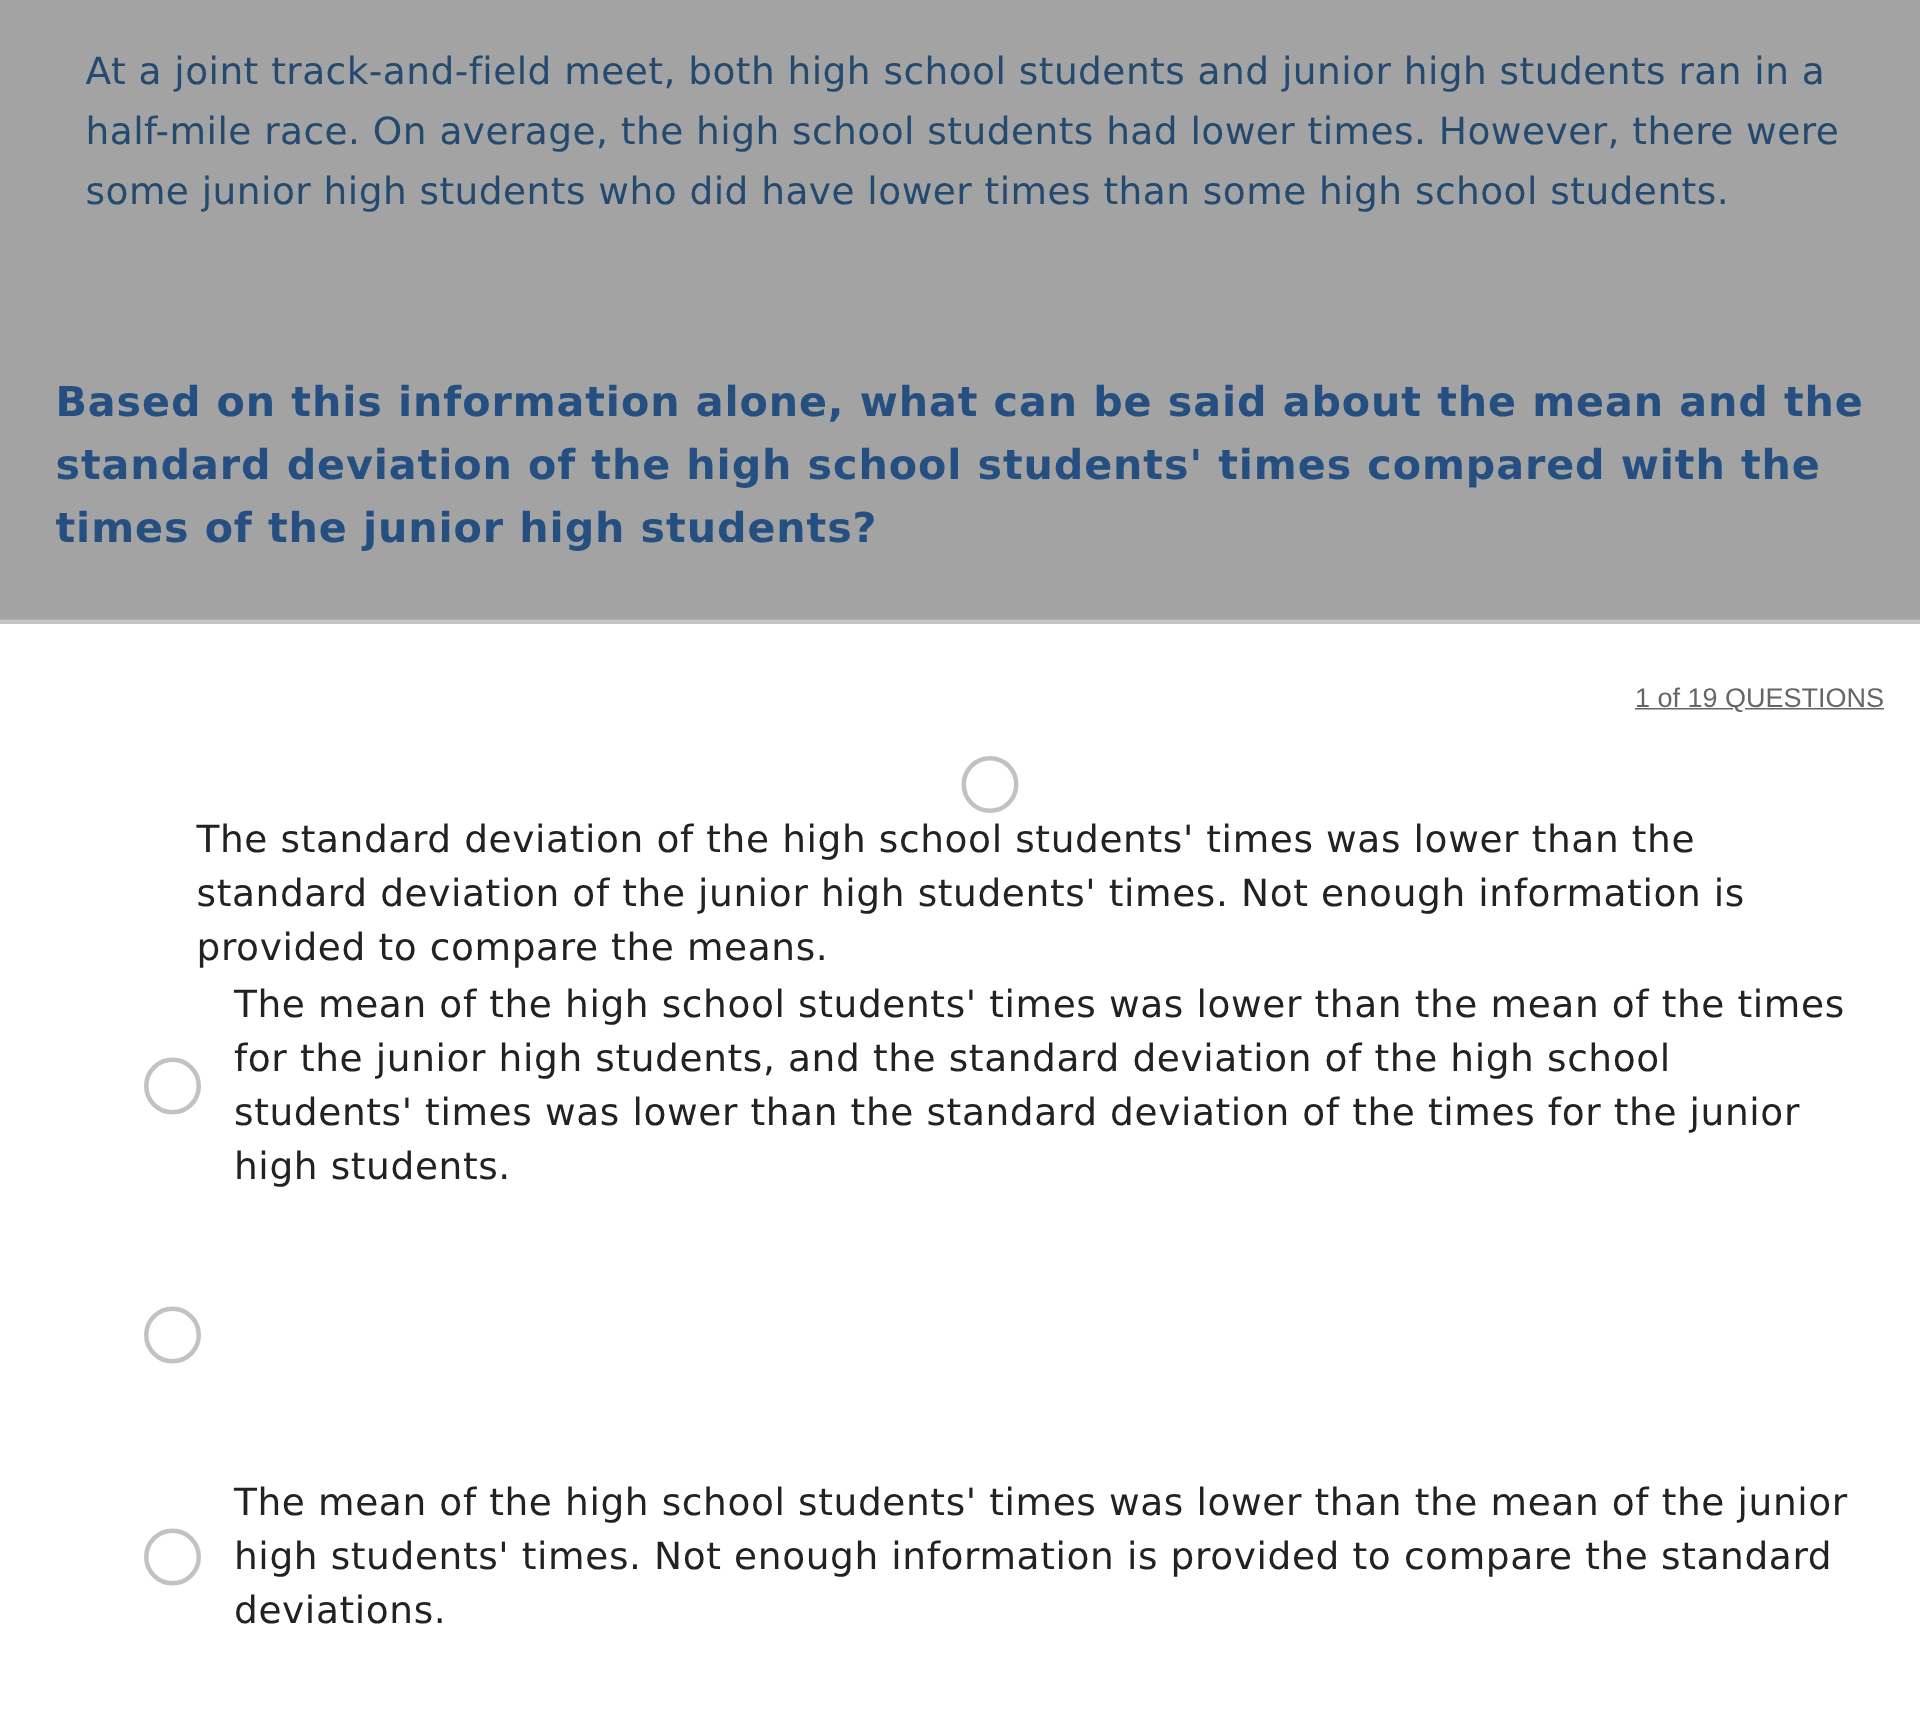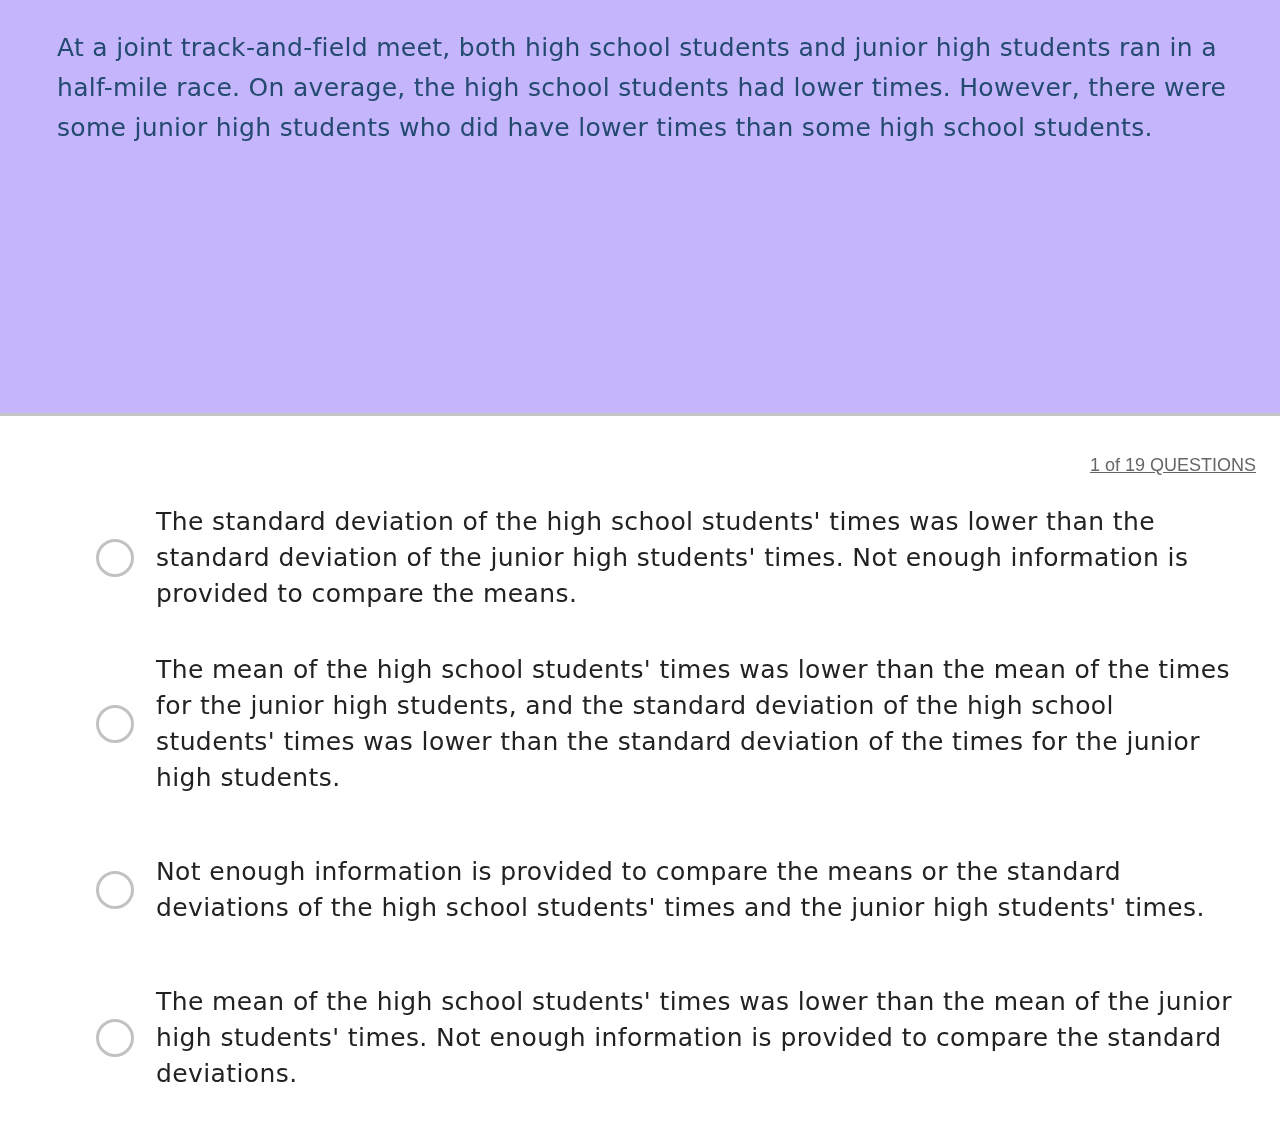--- a/index.html
+++ b/index.html
@@ -8,21 +8,21 @@
       height: 1148px;
       background: #ffffff;
       overflow: hidden;
       font-family: "DejaVu Sans", sans-serif;
     }
     .question-panel {
       position: absolute;
       left: 0; top: 0;
       width: 1280px;
       height: 416px;
-      background: #c4b5fd;
+      background: #a3a3a3;
       border-bottom: 3px solid #c4c4c4;
     }
     .stimulus {
       position: absolute;
       left: 57px;
       top: 28px;
       width: 1190px;
       font-size: 25px;
       line-height: 40px;
       color: #244a70;
@@ -77,34 +77,34 @@
       color: #222222;
       letter-spacing: 0.4px;
       width: 1080px;
     }
   </style>
 </head>
 <body>
 
 <div class="question-panel">
   <p class="stimulus">At a joint track-and-field meet, both high school students and junior high students ran in a half-mile race. On average, the high school students had lower times. However, there were some junior high students who did have lower times than some high school students.</p>
+  <p class="stem">Based on this information alone, what can be said about the mean and the standard deviation of the high school students' times compared with the times of the junior high students?</p>
 </div>
 
 <div class="counter">1 of 19 QUESTIONS</div>
 
 <div class="options">
-  <div class="option" style="top:504px; height:108px;">
+  <div class="option" style="top:504px; height:108px;flex-direction:column;">
     <span class="radio"></span>
     <span class="option-text">The standard deviation of the high school students' times was lower than the standard deviation of the junior high students' times. Not enough information is provided to compare the means.</span>
   </div>
   <div class="option" style="top:652px; height:144px;">
     <span class="radio"></span>
     <span class="option-text">The mean of the high school students' times was lower than the mean of the times for the junior high students, and the standard deviation of the high school students' times was lower than the standard deviation of the times for the junior high students.</span>
   </div>
   <div class="option" style="top:836px; height:108px;">
     <span class="radio"></span>
-    <span class="option-text">Not enough information is provided to compare the means or the standard deviations of the high school students' times and the junior high students' times.</span>
   </div>
   <div class="option" style="top:984px; height:108px;">
     <span class="radio"></span>
     <span class="option-text">The mean of the high school students' times was lower than the mean of the junior high students' times. Not enough information is provided to compare the standard deviations.</span>
   </div>
 </div>
 
 </body></html>

